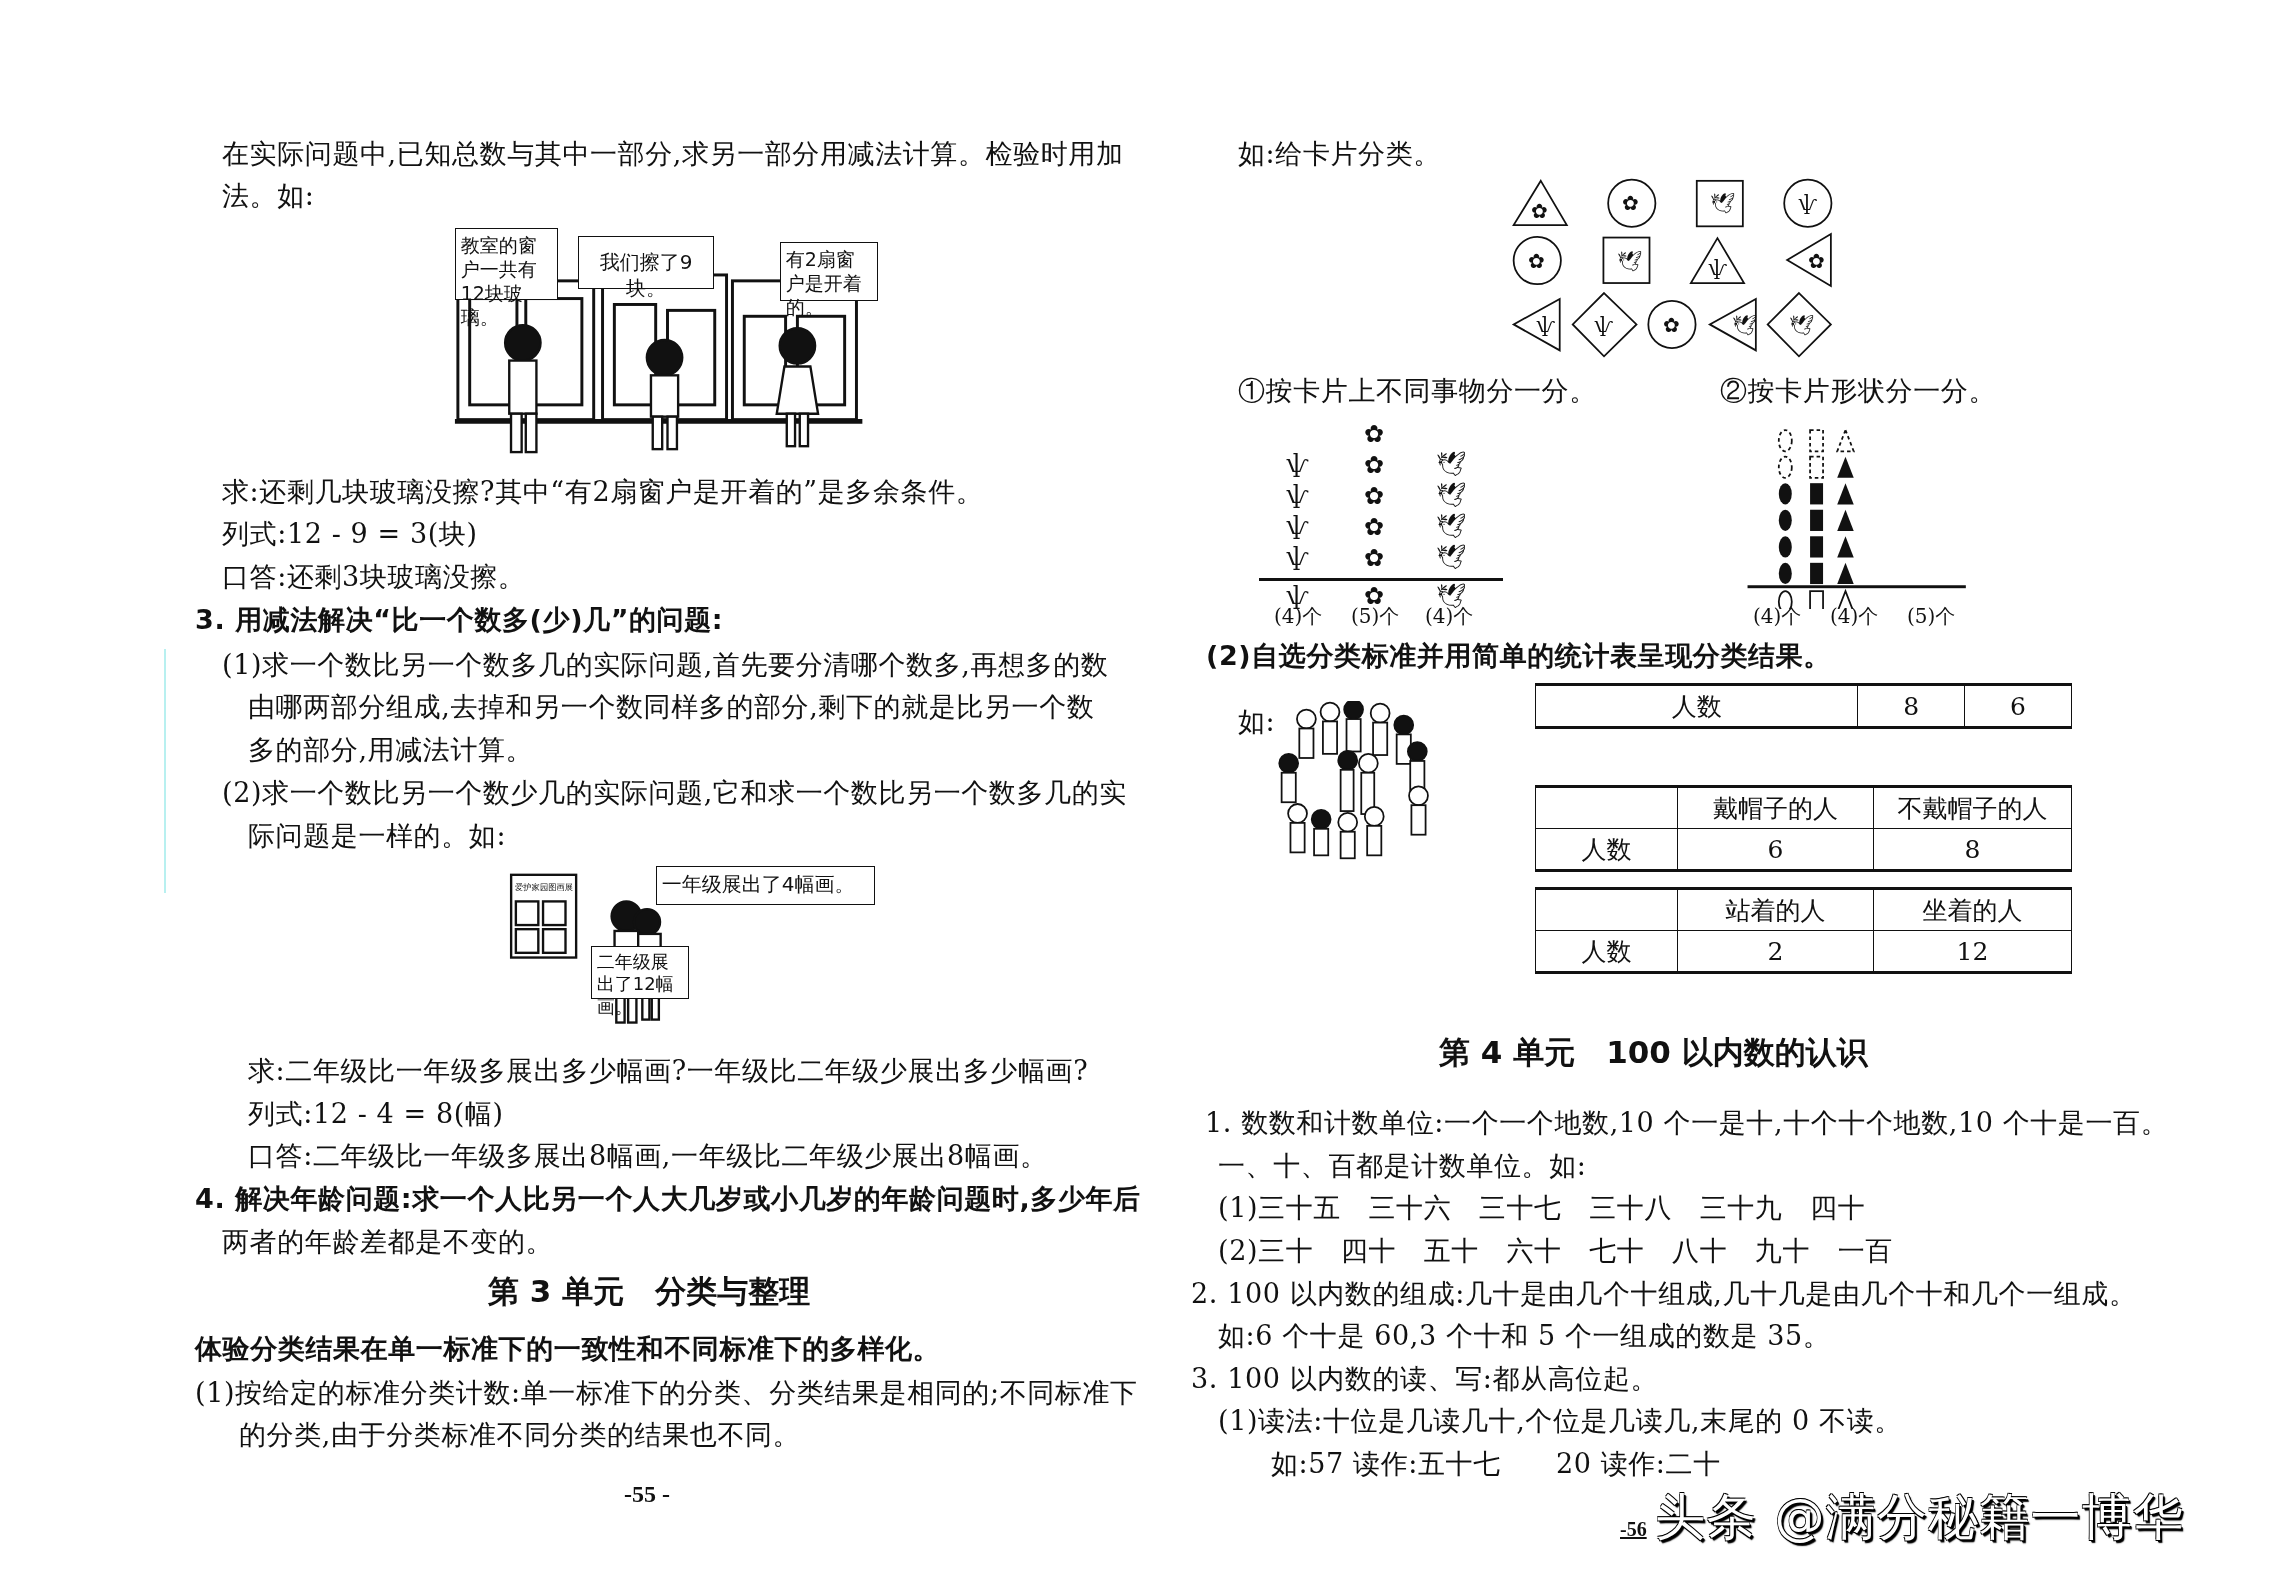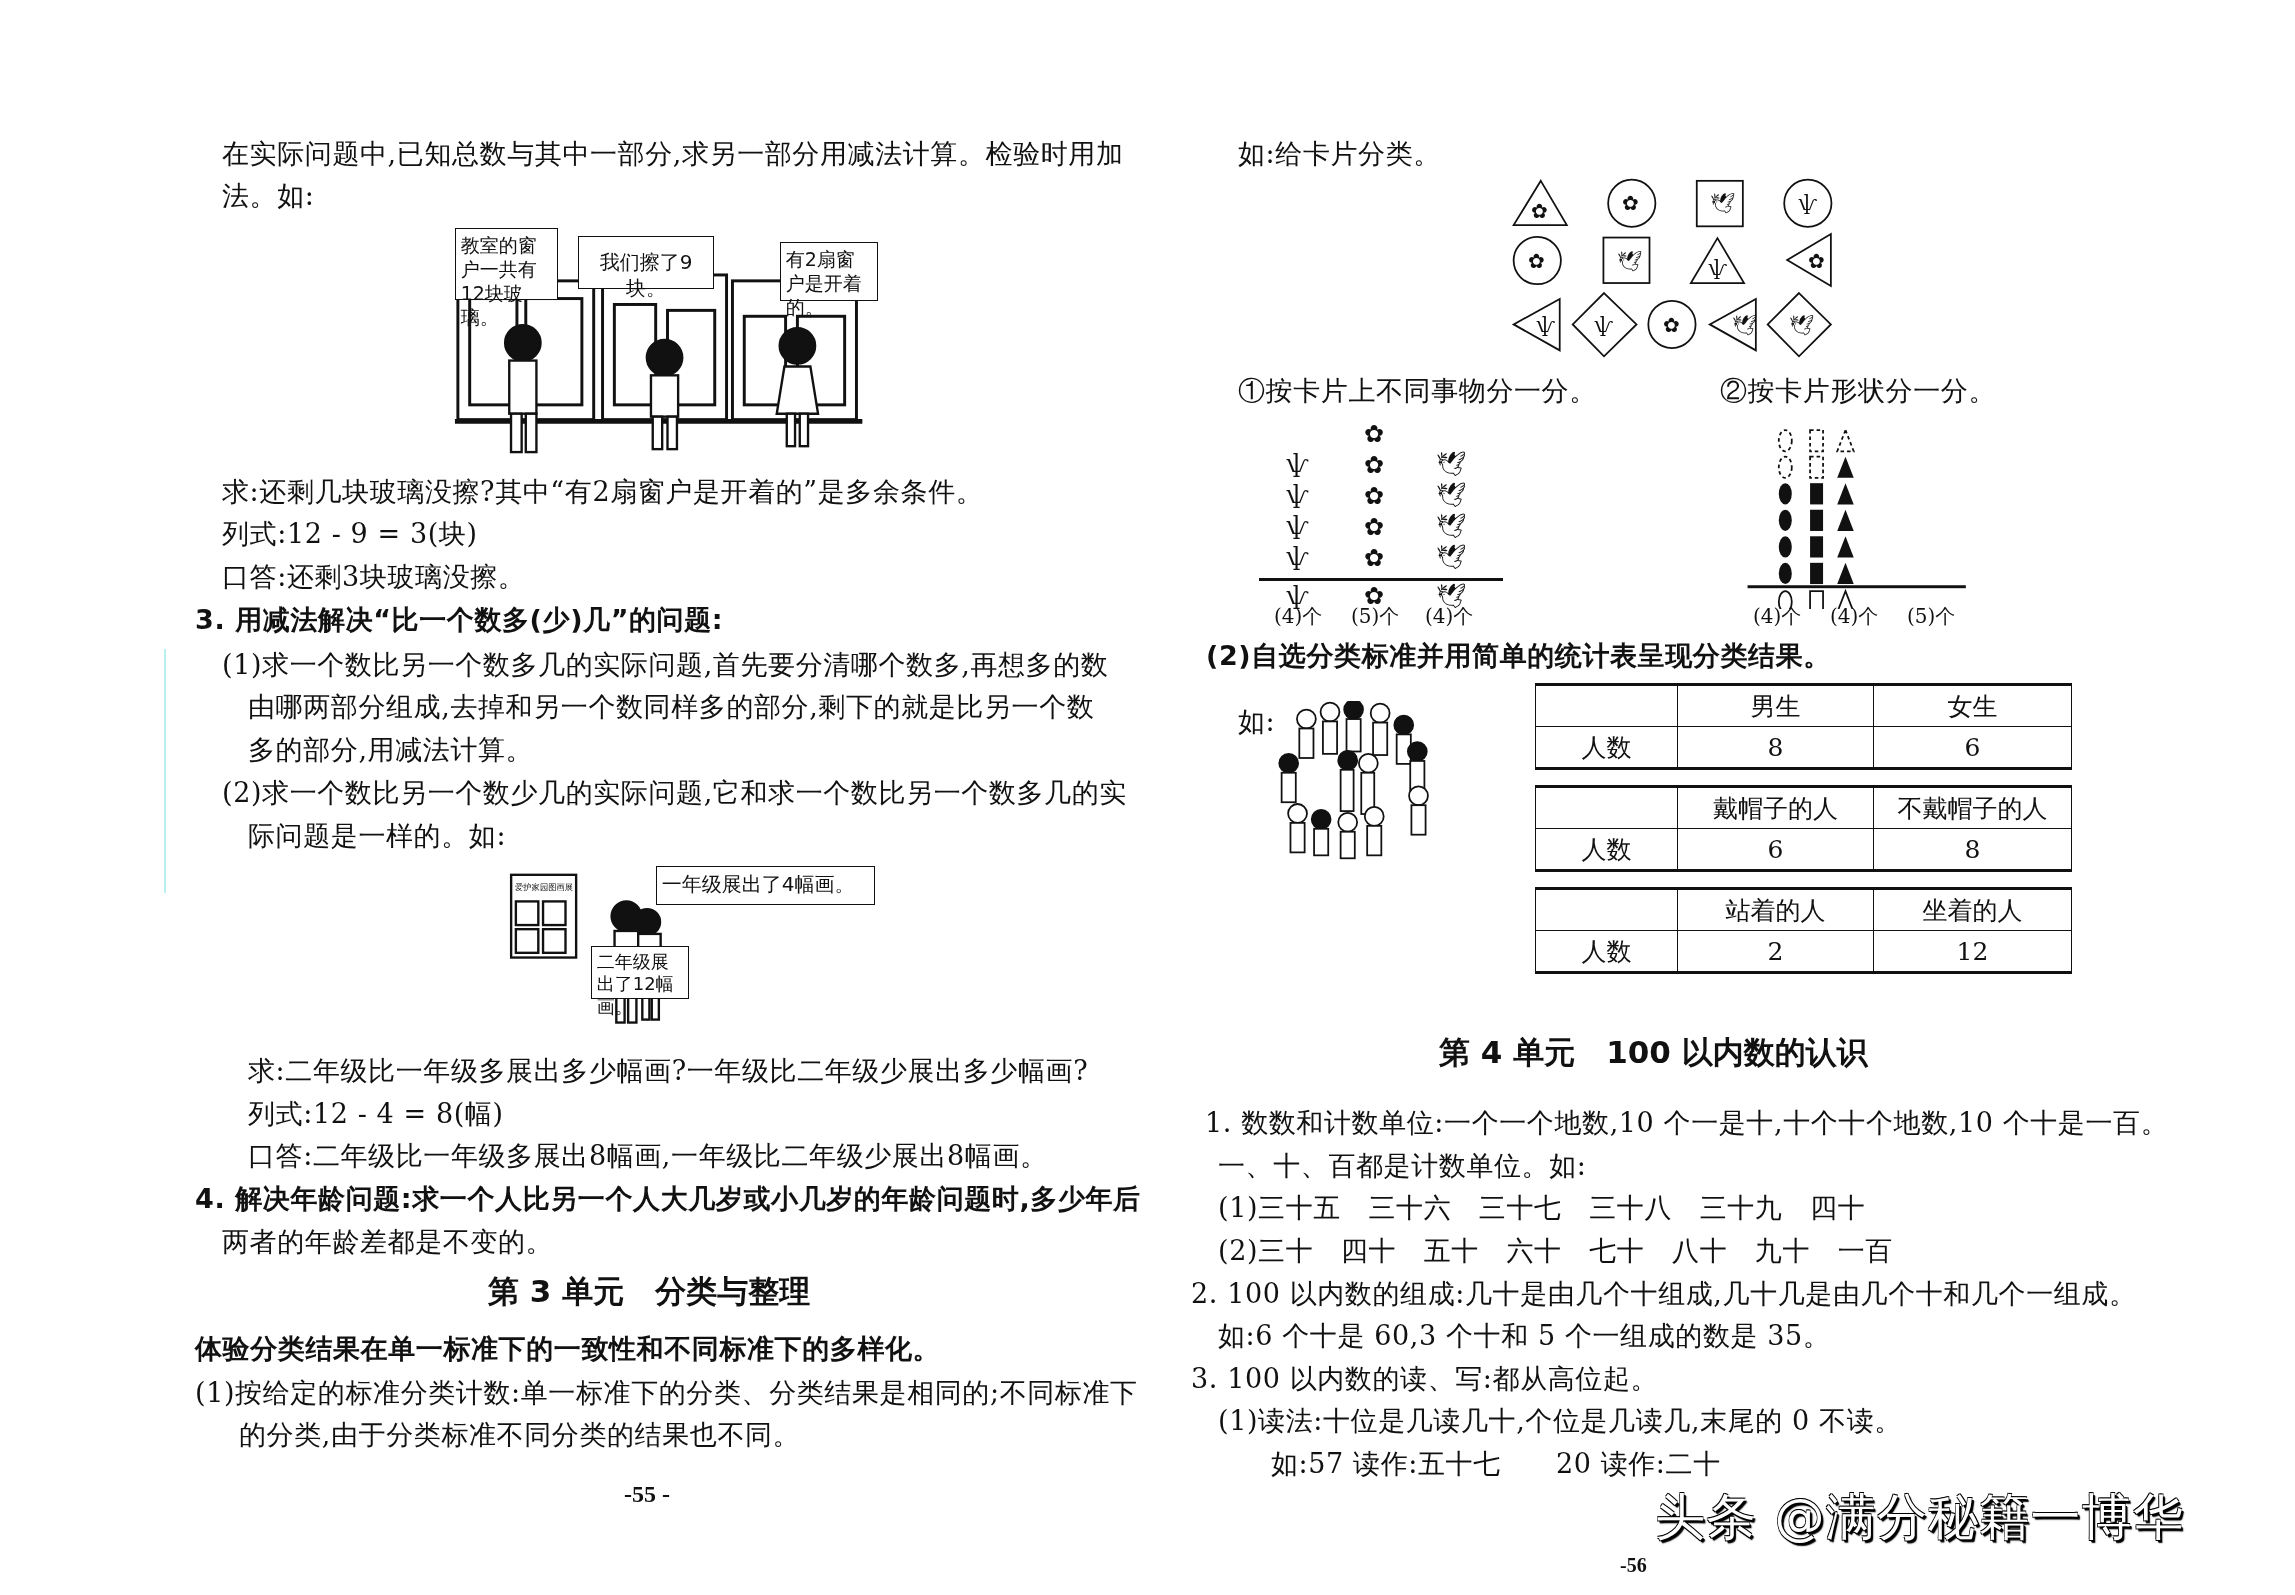--- a/index.html
+++ b/index.html
@@ -237,25 +237,20 @@
       <circle cx="130" cy="205" r="16"></circle>
         <rect x="118" y="221" width="24" height="45"></rect>
       <circle cx="175" cy="195" r="16"></circle>
         <rect x="163" y="211" width="24" height="50"></rect>
     </g>
   </svg>
 </div>
 
 <table class="stat" style="left:1535px;top:683px;width:537px;">
   <tbody>
-      <tr>
-    <td style="width:141px;"></td>
-    <td style="width:195px;">男生</td>
-    <td>女生</td>
-  </tr>
   <tr>
     <td>人数</td>
     <td>8</td>
     <td>6</td>
   </tr>
 </tbody>
   </table>
 <table class="stat" style="left:1535px;top:785px;width:537px;">
   <tbody>
       <tr>
@@ -289,16 +284,16 @@
 <div class="line" style="left:1191px;top:1104px;margin-left:14px;">1. 数数和计数单位:一个一个地数,10 个一是十,十个十个地数,10 个十是一百。</div>
 <div class="line" style="left:1218px;top:1147px;">一、十、百都是计数单位。如:</div>
 <div class="line" style="left:1218px;top:1189px;">(1)三十五　三十六　三十七　三十八　三十九　四十</div>
 <div class="line" style="left:1218px;top:1232px;">(2)三十　四十　五十　六十　七十　八十　九十　一百</div>
 <div class="line" style="left:1191px;top:1275px;">2. 100 以内数的组成:几十是由几个十组成,几十几是由几个十和几个一组成。</div>
 <div class="line" style="left:1218px;top:1317px;">如:6 个十是 60,3 个十和 5 个一组成的数是 35。</div>
 <div class="line" style="left:1191px;top:1360px;">3. 100 以内数的读、写:都从高位起。</div>
 <div class="line" style="left:1218px;top:1402px;">(1)读法:十位是几读几十,个位是几读几,末尾的 0 不读。</div>
 <div class="line" style="left:1247px;top:1445px;margin-left:24px;">如:57 读作:五十七　　20 读作:二十</div>
 
-<div class="pagenum" style="left:1620px;top:1554px;font-size:20px;">-56</div>
+<div class="pagenum" style="left:1620px;top:1518px;font-size:20px;text-decoration:underline;">-56</div>
 
 <div class="watermark" style="left:1655px;top:1484px;">头条 @满分秘籍一博华</div>
 
 
 </body></html>

